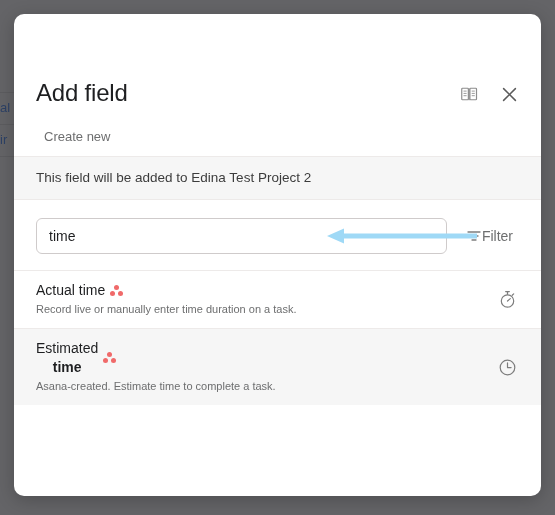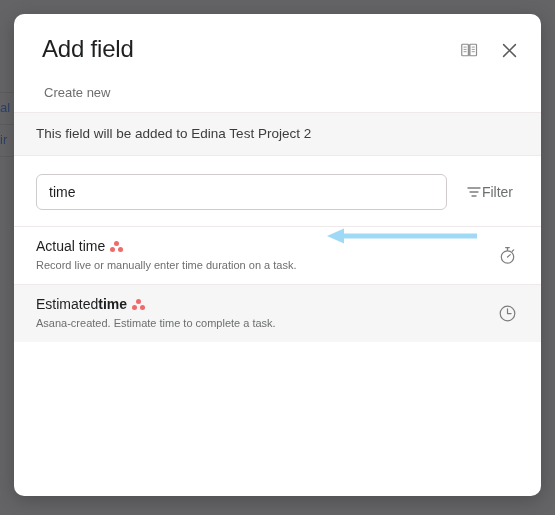--- a/index.html
+++ b/index.html
@@ -56,22 +56,23 @@
     border-radius: 10px;
     overflow: hidden;
     box-shadow: 0 4px 18px rgba(0,0,0,0.22);
     display: flex;
     flex-direction: column;
   }
 
   
   .dlg-header {
     position: relative;
-    padding: 20px 22px 0 28px;
-    flex: none;
+    padding: 20px 22px 0 22px;
+    flex: none;
+    margin-top: 44px;
   }
   .dlg-title {
     font-size: 24px;
     font-weight: 400;
     color: #1e1f21;
     letter-spacing: -0.2px;
     line-height: 30px;
   }
   .header-actions {
     position: absolute;
@@ -316,21 +317,21 @@
           <path d="M7.7 1.6h3.6" stroke="#7d7d7d" stroke-width="1.3" stroke-linecap="round"></path>
           <path d="M9.5 1.8v3" stroke="#7d7d7d" stroke-width="1.3"></path>
           <path d="M14.2 5.3l1.5-1.4" stroke="#7d7d7d" stroke-width="1.2" stroke-linecap="round"></path>
         </svg>
       </div>
     </div>
 
     <div class="result-row highlighted">
       <div class="result-text">
         <div class="result-title">
-          <span style="display:flex;align-items:center;">
+          <span style="display:flex;align-items:center;flex-direction:column;">
             <span>Estimated </span>
               <span class="bold">time</span>
           </span>
           <span class="asana-logo">
               <i></i>
               <i></i>
               <i></i>
             </span>
         </div>
         <div class="result-desc">Asana-created. Estimate time to complete a task.</div>

